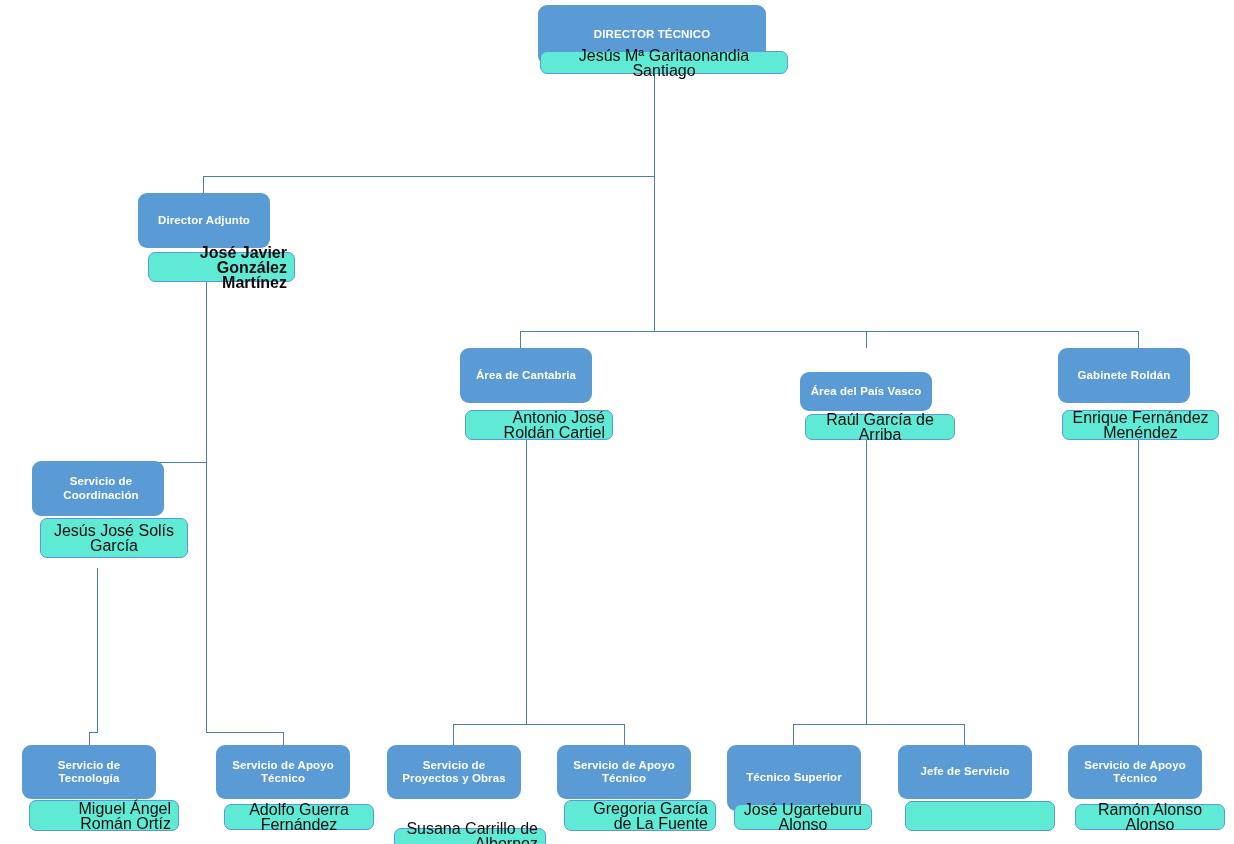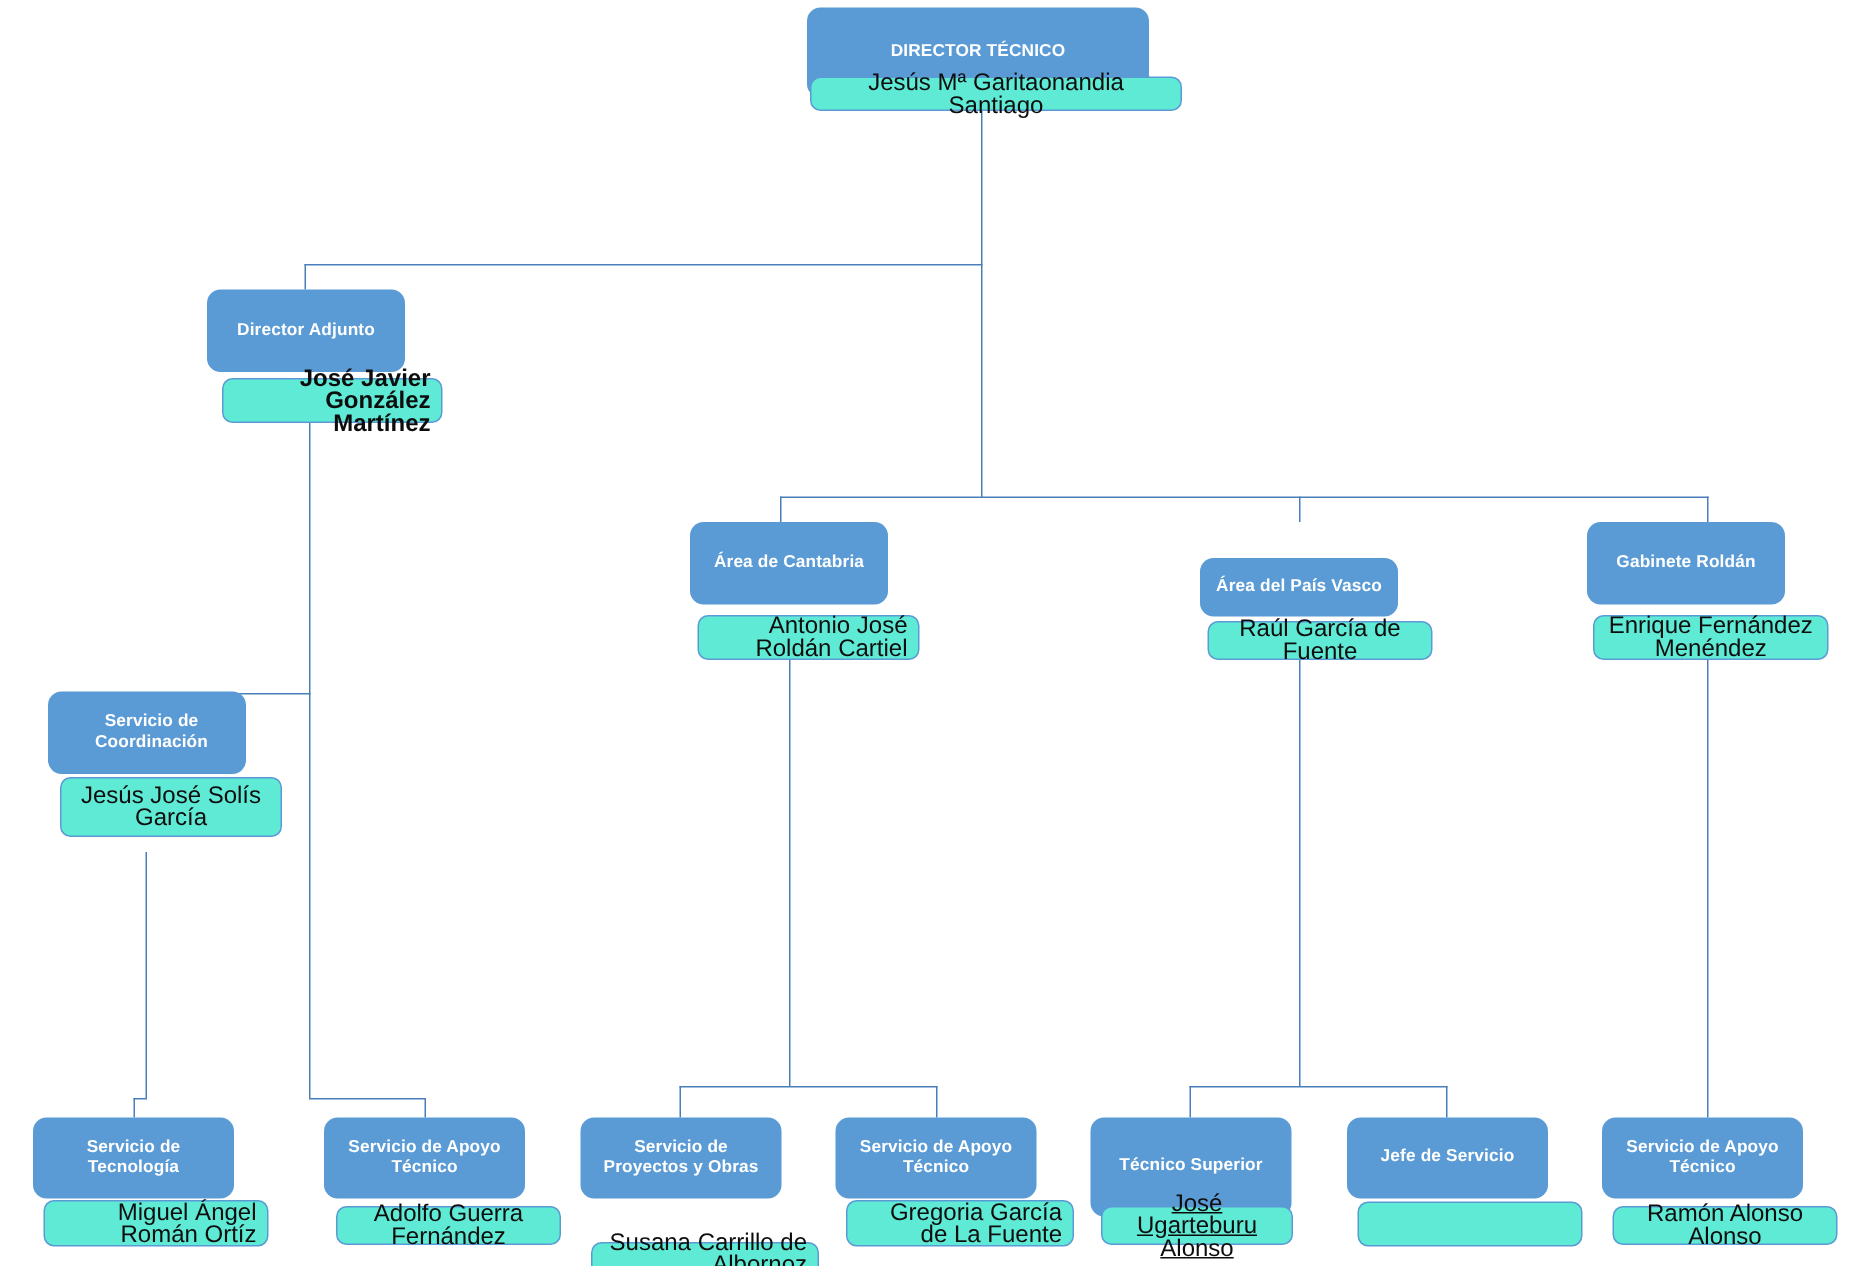--- a/index.html
+++ b/index.html
@@ -110,21 +110,21 @@
     <div class="nm r" style="left:148px; top:252px; width:147px; height:30px;font-weight:bold;">José Javier González Martínez</div>
   </div>
 
   <div class="node">
     <div class="hdr" style="left:460px; top:348px; width:132px; height:55px;">Área de Cantabria</div>
     <div class="nm r" style="left:465px; top:410px; width:148px; height:30px;">Antonio José Roldán Cartiel</div>
   </div>
 
   <div class="node">
     <div class="hdr" style="left:800px; top:348px; width:132px; height:39px;margin-top:24px;">Área del País Vasco</div>
-    <div class="nm c" style="left:805px; top:414px; width:150px; height:26px;">Raúl García de Fuente</div>
+    <div class="nm c" style="left:805px; top:414px; width:150px; height:26px;">Raúl García de Arriba</div>
   </div>
 
   <div class="node">
     <div class="hdr" style="left:1058px; top:348px; width:132px; height:55px;">Gabinete Roldán</div>
     <div class="nm r" style="left:1062px; top:410px; width:157px; height:30px;text-align:center;">Enrique Fernández Menéndez</div>
   </div>
 
   <div class="node">
     <div class="hdr" style="left:32px; top:461px; width:132px; height:55px;padding-left:12px;">Servicio de Coordinación</div>
     <div class="nm c" style="left:40px; top:518px; width:148px; height:40px;">Jesús José Solís García</div>
@@ -145,21 +145,21 @@
     <div class="nm r" style="left:394px; top:800px; width:152px; height:31px;margin-top:28px;">Susana Carrillo de Albornoz Fernández</div>
   </div>
 
   <div class="node">
     <div class="hdr" style="left:557px; top:745px; width:134px; height:54px;">Servicio de Apoyo Técnico</div>
     <div class="nm r" style="left:564px; top:800px; width:152px; height:31px;">Gregoria García de La Fuente</div>
   </div>
 
   <div class="node">
     <div class="hdr" style="left:727px; top:745px; width:134px; height:66px;">Técnico Superior</div>
-    <div class="nm c" style="left:734px; top:804px; width:128px; height:26px;text-decoration:underline;">José Ugarteburu Alonso</div>
+    <div class="nm c" style="left:734px; top:804px; width:138px; height:26px;">José Ugarteburu Alonso</div>
   </div>
 
   <div class="node">
     <div class="hdr" style="left:898px; top:745px; width:134px; height:54px;text-align:right;">Jefe de Servicio</div>
     <div class="nm c" style="left:905px; top:801px; width:150px; height:30px;"></div>
   </div>
 
   <div class="node">
     <div class="hdr" style="left:1068px; top:745px; width:134px; height:54px;">Servicio de Apoyo Técnico</div>
     <div class="nm c" style="left:1075px; top:804px; width:150px; height:26px;">Ramón Alonso Alonso</div>

